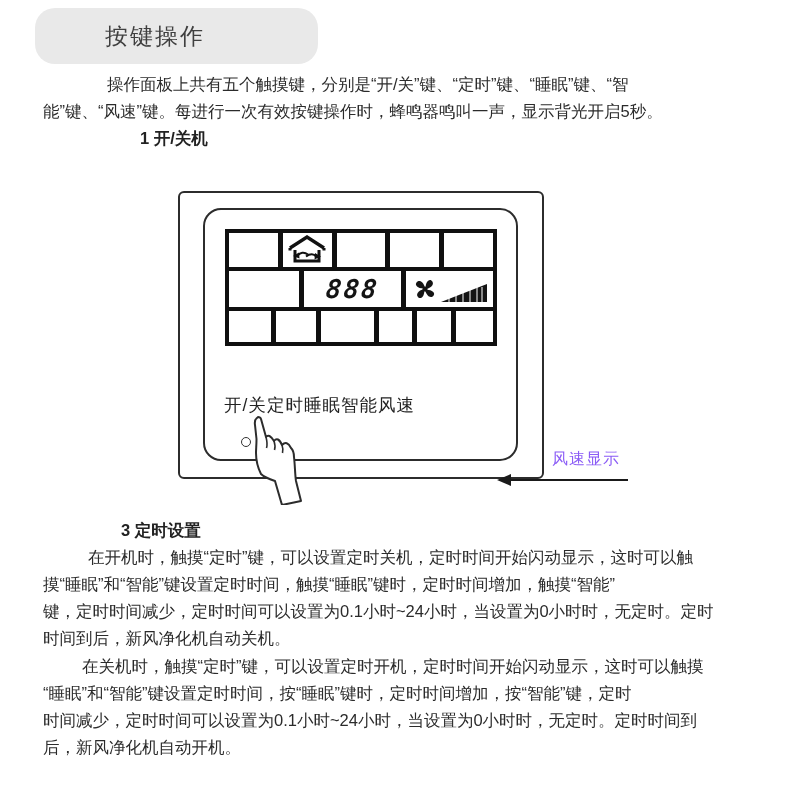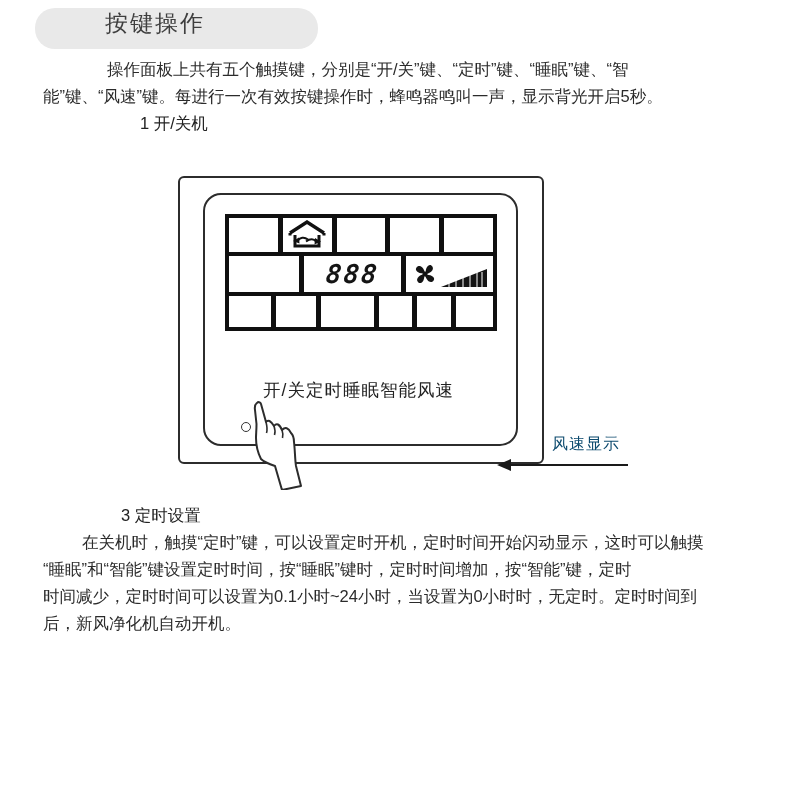--- a/index.html
+++ b/index.html
@@ -7,40 +7,40 @@
   body {
     width: 790px; height: 798px;
     position: relative; overflow: hidden;
     font-family: "Liberation Sans", "DejaVu Sans", sans-serif;
     color: #282828;
   }
 
   
   .title-pill {
     margin: 8px 0 0 35px;
-    width: 283px; height: 41px;
+    width: 283px; height: 56px;
     background: #e9e9e9;
     border-radius: 20px;
-    display: flex; align-items: flex-start;
+    display: flex; align-items: center;
   }
   .title-pill .title-text {
     margin-left: 70px;
     font-size: 23px; color: #3f3f3f; letter-spacing: 2px;
   }
 
   
   .textflow {
     margin: 7px 24px 0 43px;
     font-size: 16.5px; line-height: 27.2px; color: #2b2b2b;
   }
   .para { white-space: pre-line; }
   .indent-lg { text-indent: 64px; }
   .indent-md { text-indent: 45px; }
   .indent-sm { text-indent: 39px; }
-  .sec-heading { font-size: 16.5px; font-weight: normal; line-height: 27.2px; color: #222; }
+  .sec-heading { font-size: 16.5px; font-weight: bold; line-height: 27.2px; color: #222; }
   .sec-heading.h1 { text-indent: 97px; }
   .sec-heading.h2 { text-indent: 78px; }
 
   
   .diagram { position: relative; height: 364px; width: 790px; }
   .outer-panel {
     position: absolute; left: 178px; top: 38px; width: 366px; height: 288px;
     border: 2px solid #2c2c2c; border-radius: 6px; background: #fff;
   }
   .inner-panel {
@@ -63,30 +63,30 @@
     font-family: "DejaVu Sans Mono", monospace;
     font-weight: bold; font-style: italic;
     font-size: 26px; letter-spacing: 2px; color: #141414;
     transform: skewX(-6deg);
   }
   .fan-wrap { display: flex; align-items: center; gap: 4px; }
   .wedge { margin-top: 8px; }
 
   .btn-row {
     position: absolute; left: 224px; top: 240px; width: 269px;
-    display: flex; justify-content: center;
+    display: flex; justify-content: flex-start;
     font-size: 17.5px; color: #222; letter-spacing: 1px;
   }
   .touch-dot {
     position: absolute; left: 241px; top: 284px; width: 10px; height: 10px;
     border: 1.4px solid #333; border-radius: 50%; background: #fff;
   }
   .hand { position: absolute; left: 253px; top: 262px; }
 
-  .callout-label { position: absolute; left: 552px; top: 296px; font-size: 16px; color: #0c4a6e; letter-spacing: 1px; }
+  .callout-label { position: absolute; left: 552px; top: 296px; font-size: 16px; color: #8b5cf6; letter-spacing: 1px; }
   .callout-line { position: absolute; left: 510px; top: 326px; width: 118px; height: 2px; background: #1a1a1a; }
   .callout-arrowhead {
     position: absolute; left: 497px; top: 321px; width: 0; height: 0;
     border-top: 6px solid transparent; border-bottom: 6px solid transparent;
     border-right: 14px solid #1a1a1a;
   }
   svg { display: block; }
 </style>
 </head>
 <body>
@@ -205,17 +205,21 @@
                C7.5,2.5 6.5,2 5,2 Z" fill="#ffffff" stroke="#2c2c2c" stroke-width="2" stroke-linejoin="round"></path>
       <path d="M13,22 C14,26 14.5,30 13.5,33" fill="none" stroke="#2c2c2c" stroke-width="1.6"></path>
       <path d="M21,26 C22,29 22.5,32 21.5,35" fill="none" stroke="#2c2c2c" stroke-width="1.6"></path>
       <path d="M29,30 C30,33 30.5,35 29.5,38" fill="none" stroke="#2c2c2c" stroke-width="1.6"></path>
     </svg>
   </div>
 </div>
 
 <div class="textflow" style="margin-top:0;">
   <div class="sec-heading h2">3 定时设置</div>
+  <div class="para indent-md">在开机时，触摸“定时”键，可以设置定时关机，定时时间开始闪动显示，这时可以触
+摸“睡眠”和“智能”键设置定时时间，触摸“睡眠”键时，定时时间增加，触摸“智能”
+键，定时时间减少，定时时间可以设置为0.1小时~24小时，当设置为0小时时，无定时。定时
+时间到后，新风净化机自动关机。</div>
   <div class="para indent-sm">在关机时，触摸“定时”键，可以设置定时开机，定时时间开始闪动显示，这时可以触摸
 “睡眠”和“智能”键设置定时时间，按“睡眠”键时，定时时间增加，按“智能”键，定时
 时间减少，定时时间可以设置为0.1小时~24小时，当设置为0小时时，无定时。定时时间到
 后，新风净化机自动开机。</div>
 </div>
 
 </body></html>

